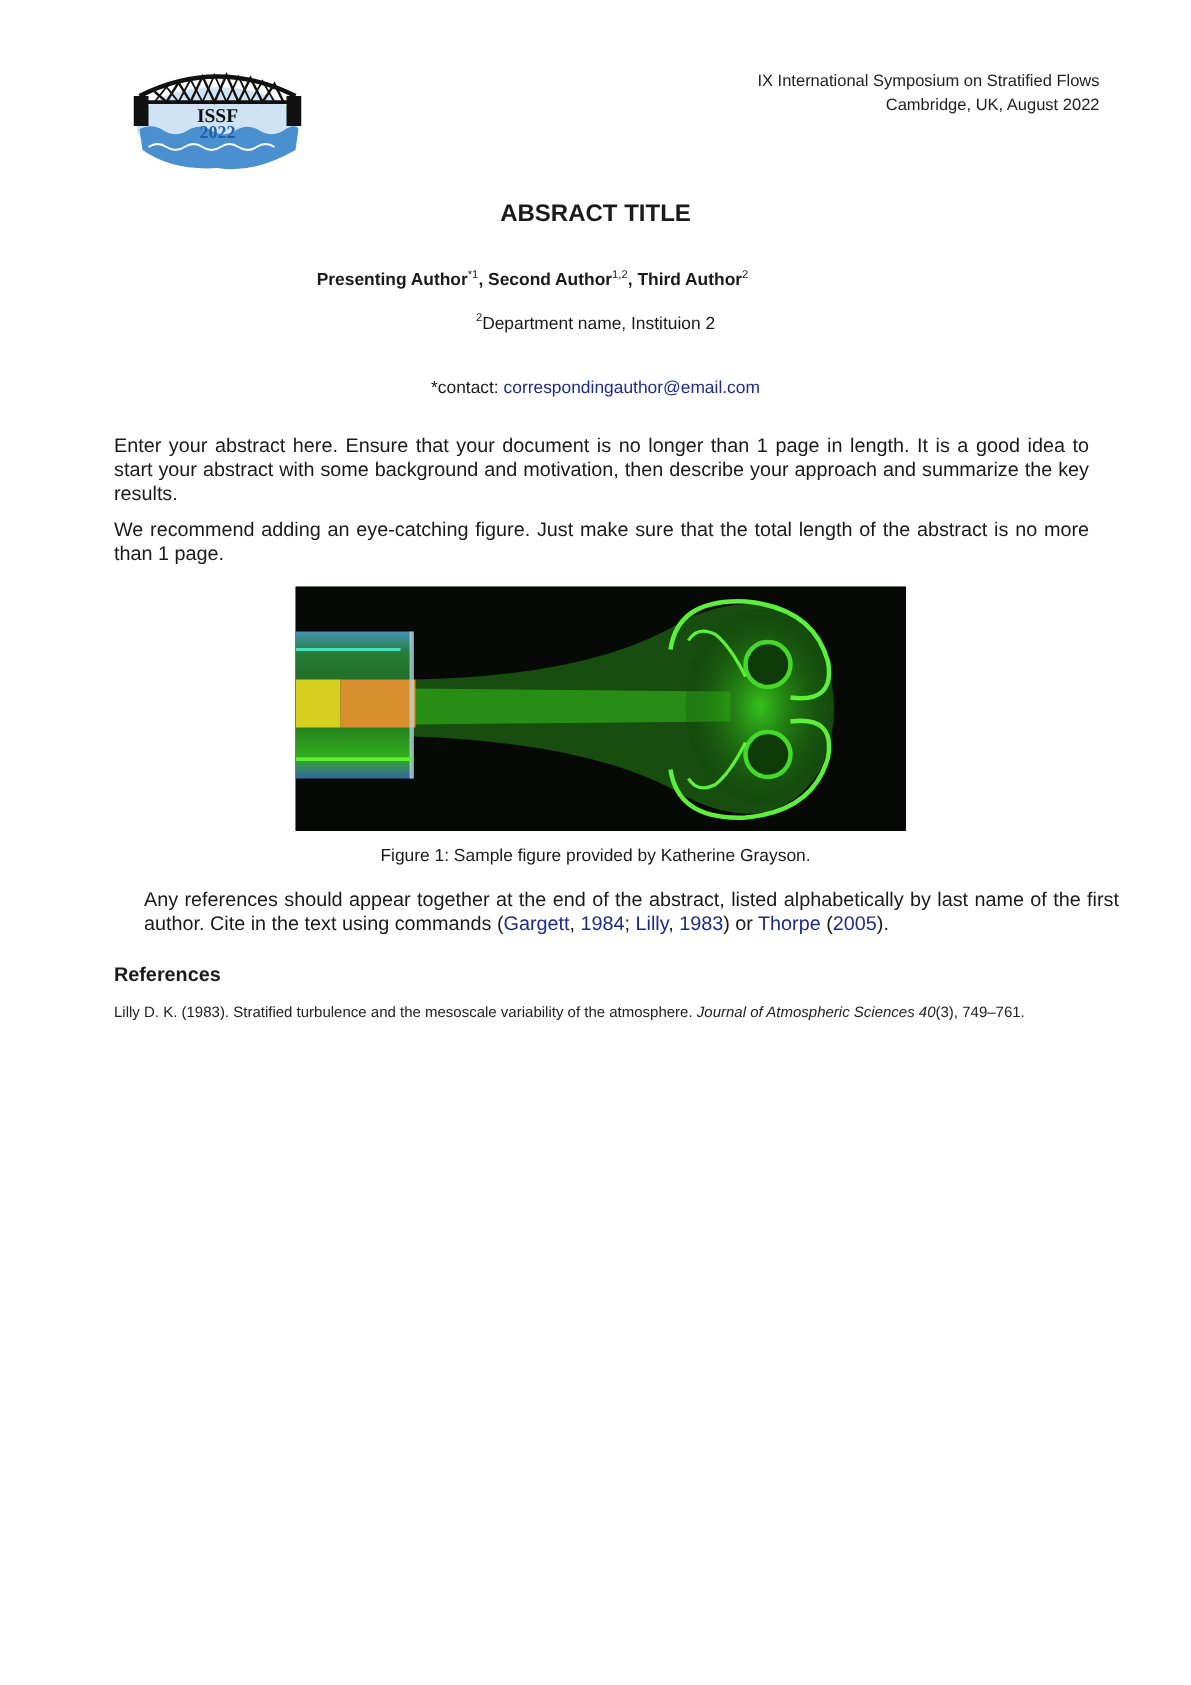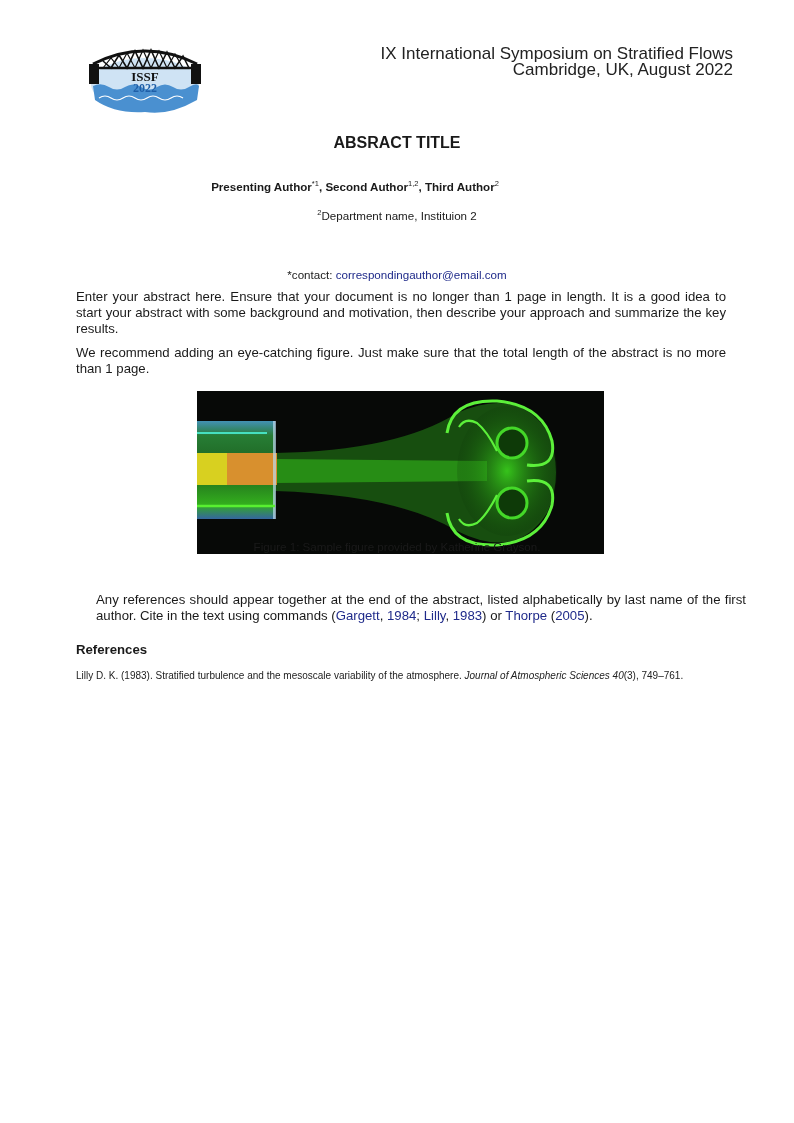--- a/index.html
+++ b/index.html
@@ -2,33 +2,33 @@
 <html><head>
 <meta charset="utf-8">
 <style>
   html, body { margin: 0; padding: 0; background: #ffffff; }
   body {
     width: 794px; height: 1123px; position: relative; overflow: hidden;
     font-family: "Liberation Sans", "DejaVu Sans", sans-serif; color: #1a1a1a;
   }
   .abs { position: absolute; }
   .logo { left: 89px; top: 42px; width: 112px; height: 72px; }
-  .conf { right: 61px; top: 46px; text-align: right; font-size: 17px; line-height: 16px; color: #222; }
+  .conf { right: 61px; top: 46px; text-align: right; font-size: 11px; line-height: 16px; color: #222; }
   .title { left: 0; width: 794px; top: 134px; text-align: center; font-weight: bold; font-size: 16px; }
   .authors { left: 0; width: 710px; top: 180px; text-align: center; font-weight: bold; font-size: 11.6px; }
   .authors sup, .affil sup { font-size: 7.5px; font-weight: normal; vertical-align: 5px; line-height: 0; }
   .affil { left: 0; width: 794px; top: 208px; text-align: center; font-size: 11.6px; line-height: 15px; }
-  .contact { left: 0; width: 794px; top: 252px; text-align: center; font-size: 11.6px; margin-top: 16px; }
+  .contact { left: 0; width: 794px; top: 252px; text-align: center; font-size: 11.6px; }
   .link { color: #1f2a8a; }
   .para { left: 76px; width: 650px; font-size: 13.2px; line-height: 16px; text-align: justify; }
   .p1 { top: 289px; }
   .p2 { top: 345px; }
   .p3 { top: 592px; margin-left: 20px; }
   .figure { left: 197px; top: 391px; width: 407px; height: 163px; background: #0a0c0a; overflow: hidden; }
-  .caption { left: 0; width: 794px; top: 540px; text-align: center; font-size: 11.6px; }
+  .caption { left: 0; width: 794px; top: 564px; text-align: center; font-size: 11.6px; }
   .refhead { left: 76px; top: 642px; font-weight: bold; font-size: 13.2px; text-align: right; }
   .refs { left: 76px; top: 665px; width: 660px; font-size: 10px; line-height: 21px; color: #222; }
   .refs div { white-space: nowrap; }
 </style>
 </head>
 <body>
 
 <div class="abs logo">
   <svg width="112" height="72" viewBox="0 0 112 72">
 

